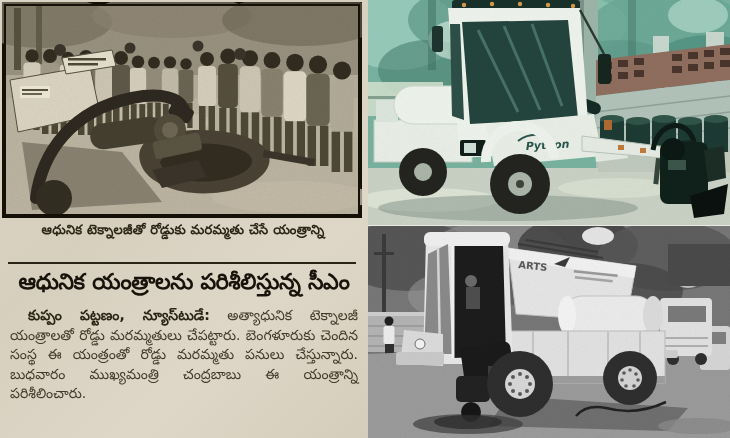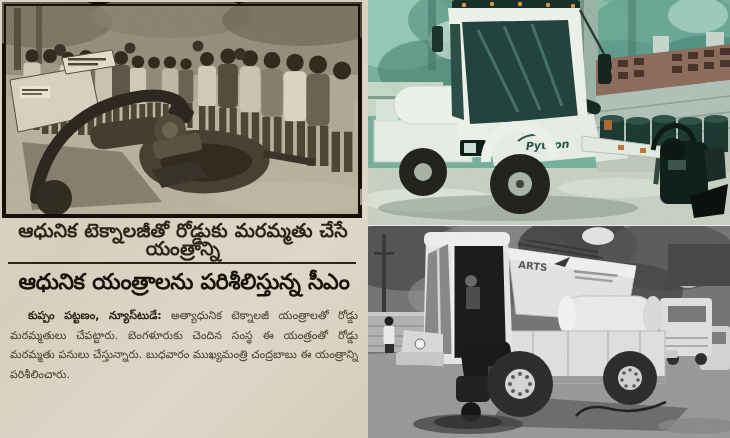--- a/index.html
+++ b/index.html
@@ -8,32 +8,32 @@
 
   
   .newspaper {
     width:368px; height:438px; flex:0 0 368px; position:relative;
     background:linear-gradient(135deg,#dcd5c5 0%,#d7cfbe 40%,#ded7c8 70%,#d5cdbb 100%);
     color:#241e12; overflow:hidden;
   }
   .np-photo-wrap { position:absolute; left:2px; top:2px; width:360px; height:216px; }
   .np-caption {
     position:absolute; left:4px; top:221px; width:358px;
-    text-align:center; font-weight:bold; font-size:19px; line-height:18px; color:#2b2517;
+    text-align:center; font-weight:bold; font-size:13px; line-height:18px; color:#2b2517;
     letter-spacing:.2px;
   }
   .np-rule { position:absolute; left:8px; top:262px; width:348px; border-top:2px solid #2a2416; }
   .np-headline {
     position:absolute; left:4px; top:267px; width:360px;
     font-weight:800; font-size:22px; line-height:30px; text-align:center; color:#17120a;
     letter-spacing:-.3px; white-space:nowrap; overflow:hidden;
   }
   .np-body {
     position:absolute; left:10px; top:306px; width:348px;
-    font-size:11px; line-height:19.5px; color:#433c2c; text-align:justify;
+    font-size:14px; line-height:19.5px; color:#433c2c; text-align:justify;
     text-indent:18px;
   }
   .np-body b { color:#2a2415; }
 
   
   .right-col { width:362px; height:438px; flex:0 0 362px; display:flex; flex-direction:column; }
   .photo-top { width:362px; height:225px; position:relative; background:#79b2a0; }
   .photo-bottom { width:362px; height:213px; position:relative; background:#777; border-top:1px solid #e9e9e4; }
   svg { display:block; }
 </style>

